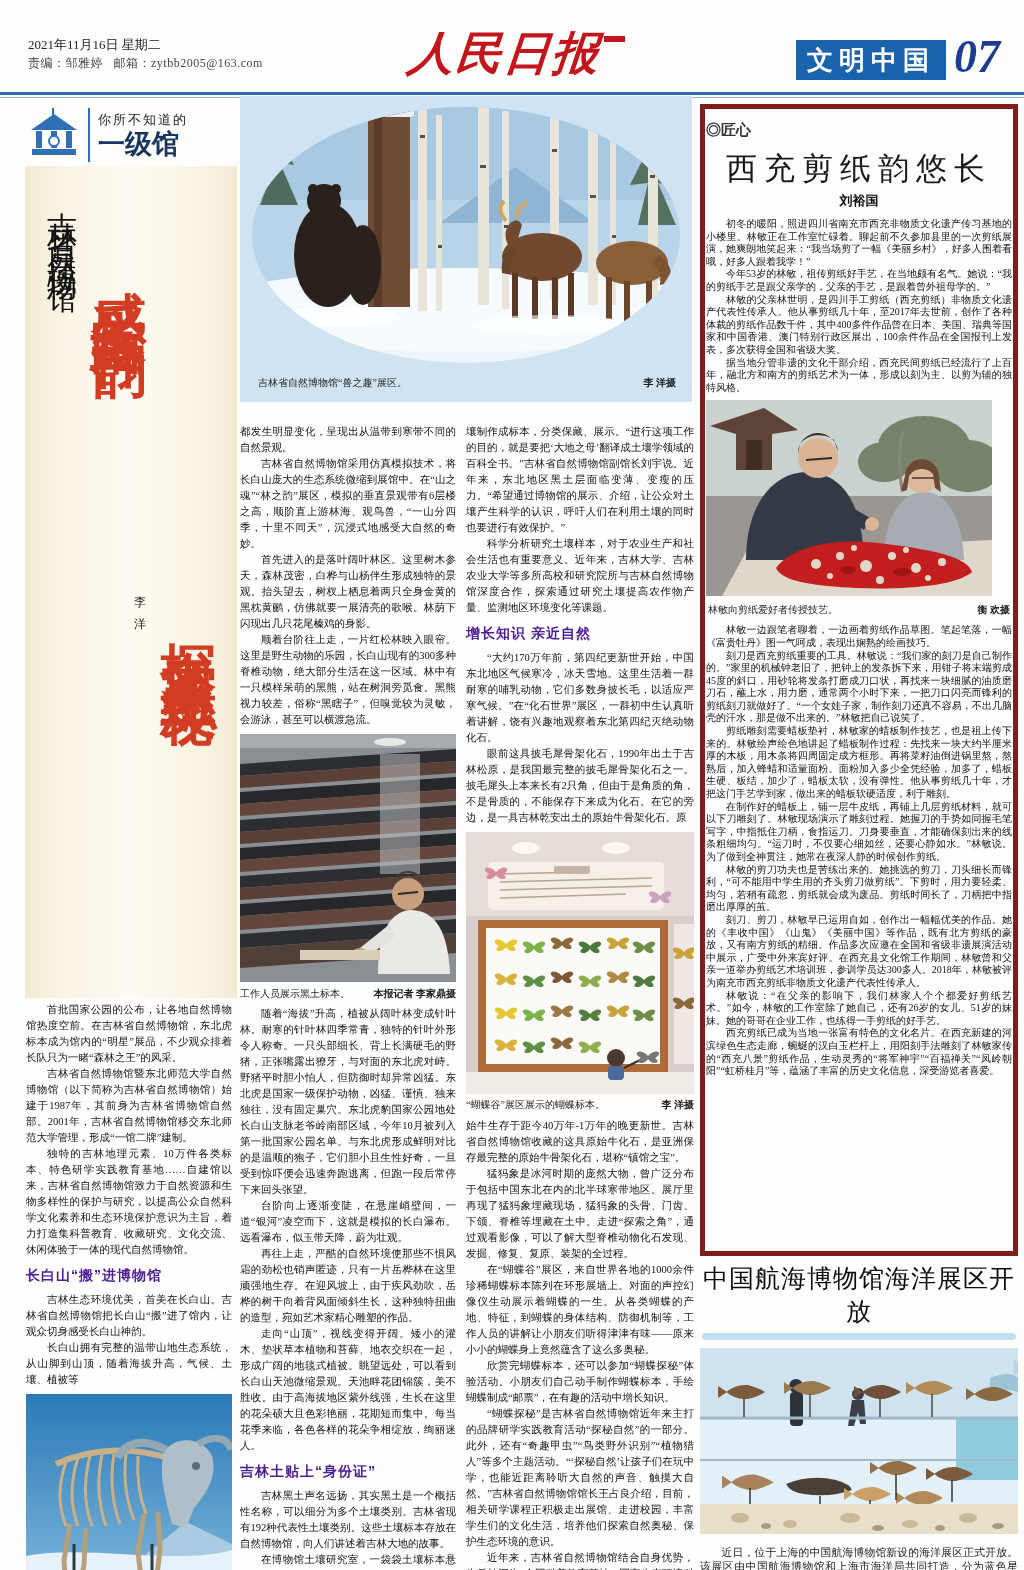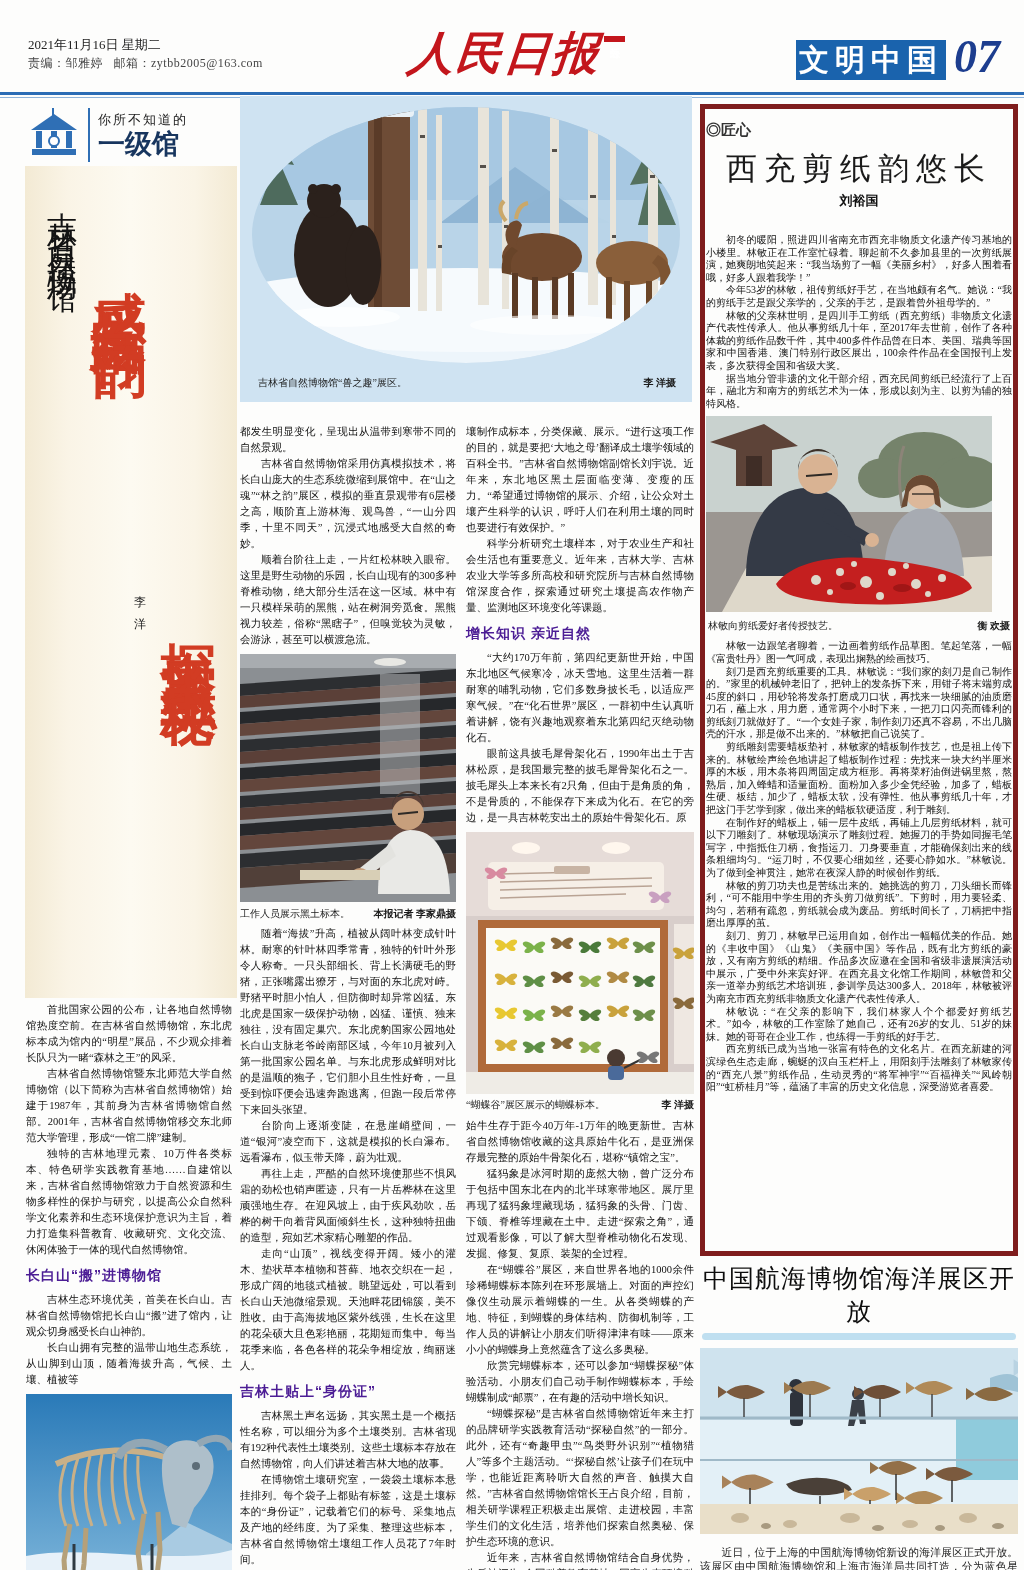--- a/index.html
+++ b/index.html
@@ -8,21 +8,21 @@
   .abs{position:absolute;}
   
   .dateline{left:28px;top:36px;font-size:13px;color:#222;line-height:18px;}
   .dateline .sub{font-size:12px;color:#444;letter-spacing:.5px;}
   .masthead{left:408px;top:30px;display:flex;align-items:flex-start;}
   .masthead-title{font-weight:bold;font-style:italic;font-size:46px;color:#c3161c;
                   letter-spacing:2px;transform:skewX(-5deg);line-height:48px;}
   .edition-badge{background:#c3161c;color:#fff;writing-mode:vertical-rl;text-orientation:upright;
                  font-size:11px;padding:3px 4px;margin-left:4px;margin-top:6px;line-height:13px;}
   .section-box{left:796px;top:40px;width:150px;height:40px;background:#1a63ad;color:#fff;
-               display:flex;align-items:center;justify-content:center;font-size:30px;
+               display:flex;align-items:center;justify-content:center;font-size:26px;
                font-weight:bold;letter-spacing:6px;font-family:"Liberation Sans",sans-serif;}
   .page-no{left:954px;top:30px;font-size:46px;font-weight:bold;font-style:italic;color:#1d3e8f;}
   .rule1{left:0;top:92px;width:1024px;height:3px;background:#2b6cb5;}
   .rule2{left:0;top:97px;width:1024px;height:1px;background:#8fb3d9;}
   
   .kicker{left:28px;top:106px;width:206px;height:58px;display:flex;align-items:center;}
   .kicker .bar{width:2px;height:54px;background:#2f6fb5;margin:0 8px;}
   .kicker-top{font-size:13px;letter-spacing:2px;color:#222;display:block;}
   .kicker-main{font-size:27px;font-weight:bold;color:#17355e;display:block;line-height:30px;}
   
@@ -54,21 +54,21 @@
   .panel{left:700px;top:104px;width:318px;height:1152px;border:5px solid #7f1d1d;
          box-sizing:border-box;padding:12px 1px;overflow:hidden;}
   .corner{position:absolute;width:15px;height:15px;border:2px solid #b5382a;}
   .corner:after{content:"";position:absolute;width:4px;height:4px;background:#b5382a;}
   .c-tl{top:-4px;left:-4px;border-right:none;border-bottom:none;} .c-tl:after{left:-3px;top:-3px;}
   .c-tr{top:-4px;right:-4px;border-left:none;border-bottom:none;} .c-tr:after{right:-3px;top:-3px;}
   .c-bl{bottom:-4px;left:-4px;border-right:none;border-top:none;} .c-bl:after{left:-3px;bottom:-3px;}
   .c-br{bottom:-4px;right:-4px;border-left:none;border-top:none;} .c-br:after{right:-3px;bottom:-3px;}
   .panel-kicker{font-size:15px;font-weight:bold;color:#333;}
   .panel-title{text-align:center;font-size:31px;letter-spacing:7px;margin:8px 0 2px;color:#1a1a1a;}
-  .panel-author{text-align:center;font-size:13px;font-weight:bold;margin-bottom:24px;}
+  .panel-author{text-align:center;font-size:13px;font-weight:bold;margin-bottom:8px;}
   .panel .body p{margin:0;font-size:10px;line-height:12.6px;text-align:justify;text-indent:2em;}
   .panel .cap{font-size:10px;margin:3px 2px 7px;}
   
   .maritime{left:700px;top:1262px;width:318px;}
   .maritime-title{font-size:25px;font-weight:normal;letter-spacing:1px;text-align:center;
                   font-family:"Liberation Serif",serif;color:#0d0d0d;}
   .maritime-bar{height:7px;background:#bfdff0;border-radius:4px;margin:5px 2px 8px;}
   .maritime .body{margin-top:7px;}
   .maritime .body p{margin:0;font-size:10.8px;line-height:14px;text-align:justify;text-indent:2em;color:#222;}
 </style>
@@ -243,20 +243,21 @@
   <div class="cap">
     <span>原始牛骨架化石。</span>
     <span class="credit">李 洋摄</span>
   </div>
 </div>
 
 <div class="abs col col2">
   <div>
       <p class="noindent">都发生明显变化，呈现出从温带到寒带不同的自然景观。</p>
       <p>吉林省自然博物馆采用仿真模拟技术，将长白山庞大的生态系统微缩到展馆中。在“山之魂”“林之韵”展区，模拟的垂直景观带有6层楼之高，顺阶直上游林海、观鸟兽，“一山分四季，十里不同天”，沉浸式地感受大自然的奇妙。</p>
+      <p>首先进入的是落叶阔叶林区。这里树木参天，森林茂密，白桦与山杨伴生形成独特的景观。抬头望去，树杈上栖息着两只全身金黄的黑枕黄鹂，仿佛就要一展清亮的歌喉。林荫下闪现出几只花尾榛鸡的身影。</p>
       <p>顺着台阶往上走，一片红松林映入眼帘。这里是野生动物的乐园，长白山现有的300多种脊椎动物，绝大部分生活在这一区域。林中有一只模样呆萌的黑熊，站在树洞旁觅食。黑熊视力较差，俗称“黑瞎子”，但嗅觉较为灵敏，会游泳，甚至可以横渡急流。</p>
     </div>
   <figure>
     <svg width="216" height="248" viewBox="0 0 216 248">
       <rect width="216" height="248" fill="#8b8f93"></rect>
       <rect width="216" height="14" fill="#a8acb0"></rect>
       <ellipse cx="150" cy="8" rx="16" ry="4" fill="#e8e8e4"></ellipse>
       <g transform="skewY(-4)">
         <g>
           <rect x="0" y="30" width="216" height="12" fill="#2c2e31"></rect>

